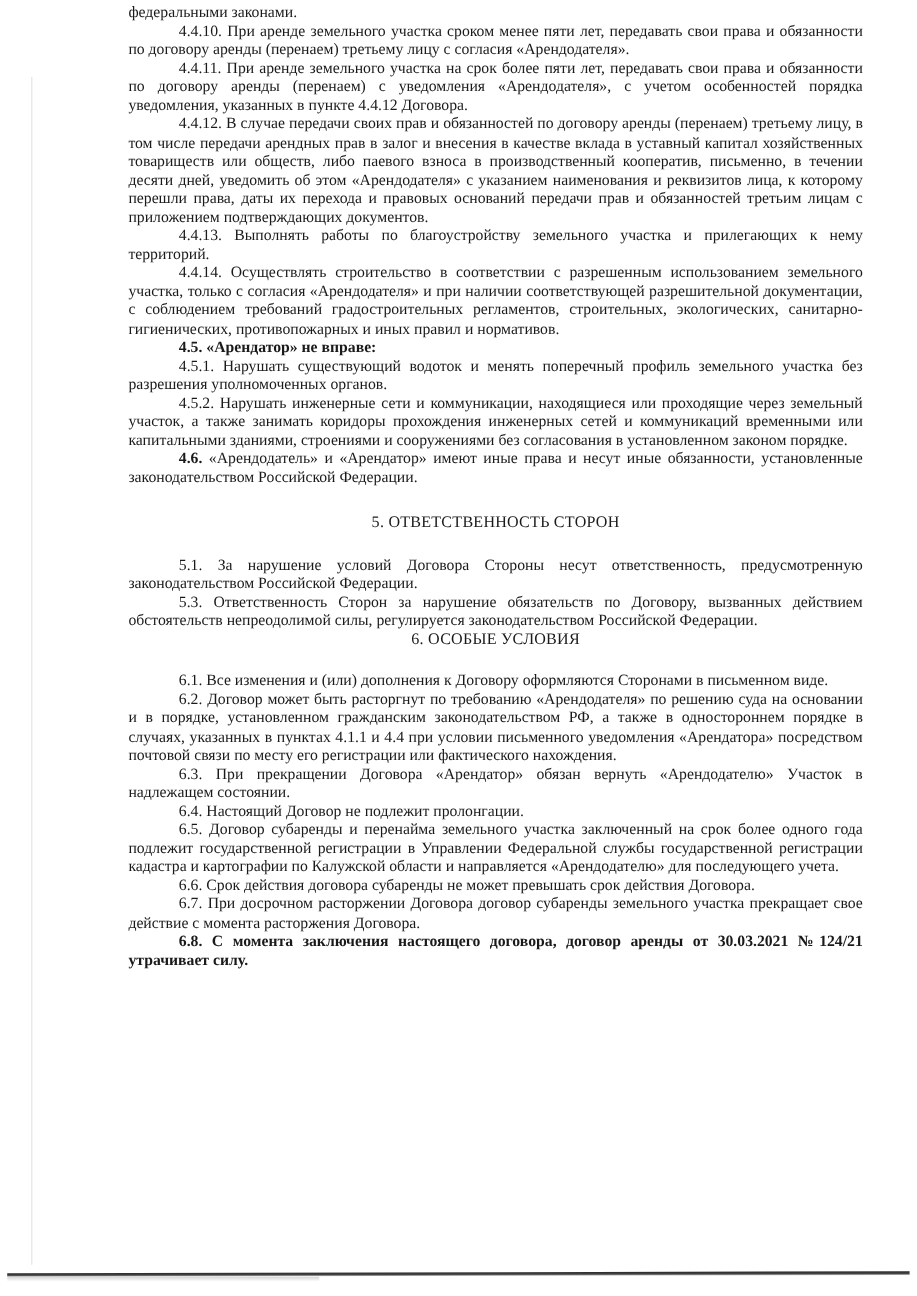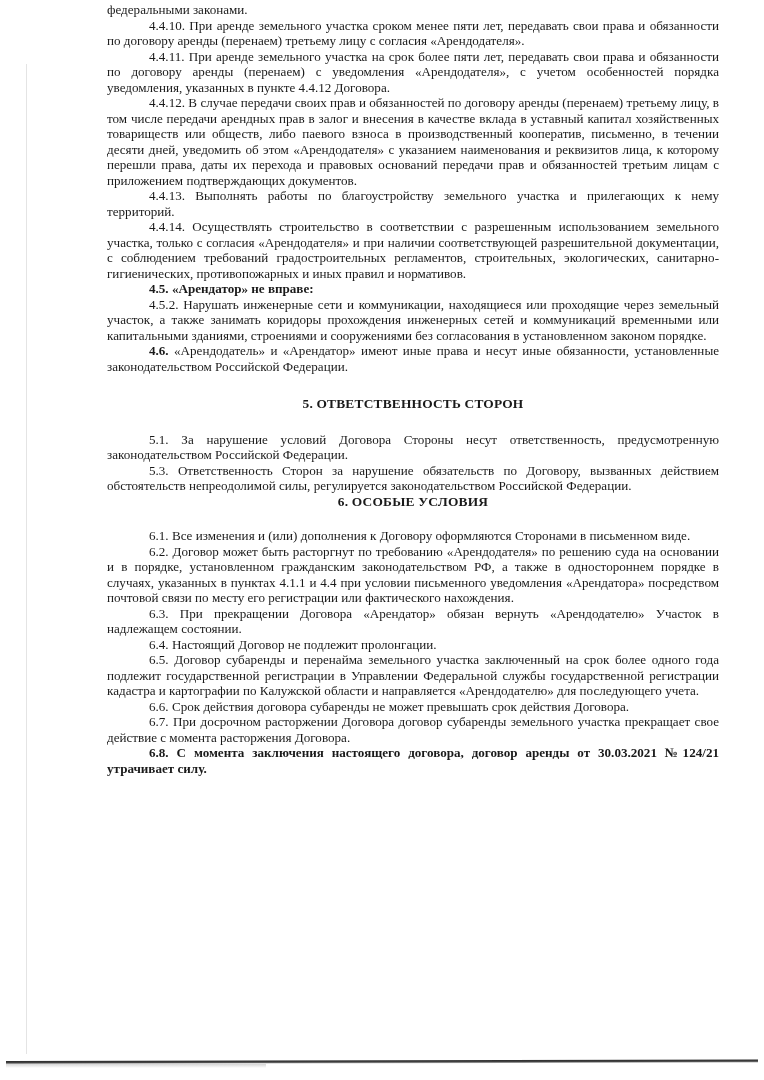--- a/index.html
+++ b/index.html
@@ -34,21 +34,21 @@
     }
     .p {
       margin: 0;
       text-indent: 42px;
     }
     .p.noindent { text-indent: 0; }
     .b { font-weight: bold; }
     .heading {
       margin: 0;
       text-align: center;
-      font-weight: bold;
+      font-weight: normal;
       font-size: 13.4px;
       letter-spacing: 0.2px;
     }
     .h5 { margin-top: 22px; margin-bottom: 20px; }
     .h6 { margin-bottom: 19px; }
     .bottom-rule {
       position: absolute;
       left: 6px;
       top: 1061px;
       width: 752px;
@@ -72,20 +72,21 @@
 <div class="scan-edge"></div>
 
 <div class="page">
   <p class="p noindent">федеральными законами.</p>
   <p class="p">4.4.10. При аренде земельного участка  сроком менее пяти лет, передавать свои права и обязанности по договору аренды (перенаем) третьему лицу с согласия «Арендодателя».</p>
   <p class="p">4.4.11. При аренде земельного участка на срок более пяти лет, передавать свои права и обязанности по договору аренды (перенаем) с уведомления «Арендодателя», с учетом особенностей порядка уведомления, указанных в пункте 4.4.12 Договора.</p>
   <p class="p">4.4.12. В случае передачи своих прав и обязанностей по договору аренды (перенаем) третьему лицу, в том числе передачи арендных прав в залог и внесения в качестве вклада в уставный капитал хозяйственных товариществ или обществ, либо паевого взноса в производственный кооператив, письменно, в течении десяти дней, уведомить об этом «Арендодателя» с указанием наименования и реквизитов лица, к которому перешли права, даты их перехода и правовых оснований передачи прав и обязанностей третьим лицам с приложением подтверждающих документов.</p>
   <p class="p">4.4.13. Выполнять работы по благоустройству земельного участка и прилегающих к нему территорий.</p>
   <p class="p">4.4.14. Осуществлять строительство в соответствии с разрешенным использованием земельного участка, только с согласия «Арендодателя» и при наличии соответствующей разрешительной документации, с соблюдением требований градостроительных регламентов, строительных, экологических, санитарно-гигиенических, противопожарных и иных правил и нормативов.</p>
   <p class="p b">4.5. «Арендатор» не вправе:</p>
+  <p class="p">4.5.1. Нарушать существующий водоток и менять поперечный профиль земельного участка без разрешения уполномоченных органов.</p>
   <p class="p">4.5.2. Нарушать инженерные сети и коммуникации, находящиеся или проходящие через земельный участок, а также занимать коридоры прохождения инженерных сетей и коммуникаций временными или капитальными зданиями, строениями и сооружениями без согласования в установленном законом порядке.</p>
   <p class="p"><span class="b">4.6.</span><span> «Арендодатель» и «Арендатор» имеют иные права и несут иные обязанности, установленные законодательством Российской Федерации.</span></p>
 
   <h2 class="heading h5">5. ОТВЕТСТВЕННОСТЬ СТОРОН</h2>
   <p class="p">5.1. За нарушение условий Договора Стороны несут ответственность, предусмотренную законодательством Российской Федерации.</p>
   <p class="p">5.3. Ответственность Сторон за нарушение обязательств по Договору, вызванных действием обстоятельств непреодолимой силы, регулируется законодательством Российской Федерации.</p>
 
   <h2 class="heading h6">6. ОСОБЫЕ УСЛОВИЯ</h2>
   <p class="p">6.1. Все изменения и (или) дополнения к Договору оформляются Сторонами в письменном виде.</p>
   <p class="p">6.2. Договор может быть расторгнут по требованию «Арендодателя» по решению суда на основании и в порядке, установленном гражданским законодательством РФ, а также в одностороннем порядке в случаях, указанных в пунктах 4.1.1 и 4.4 при условии письменного уведомления «Арендатора» посредством почтовой связи по месту его  регистрации или фактического нахождения.</p>

